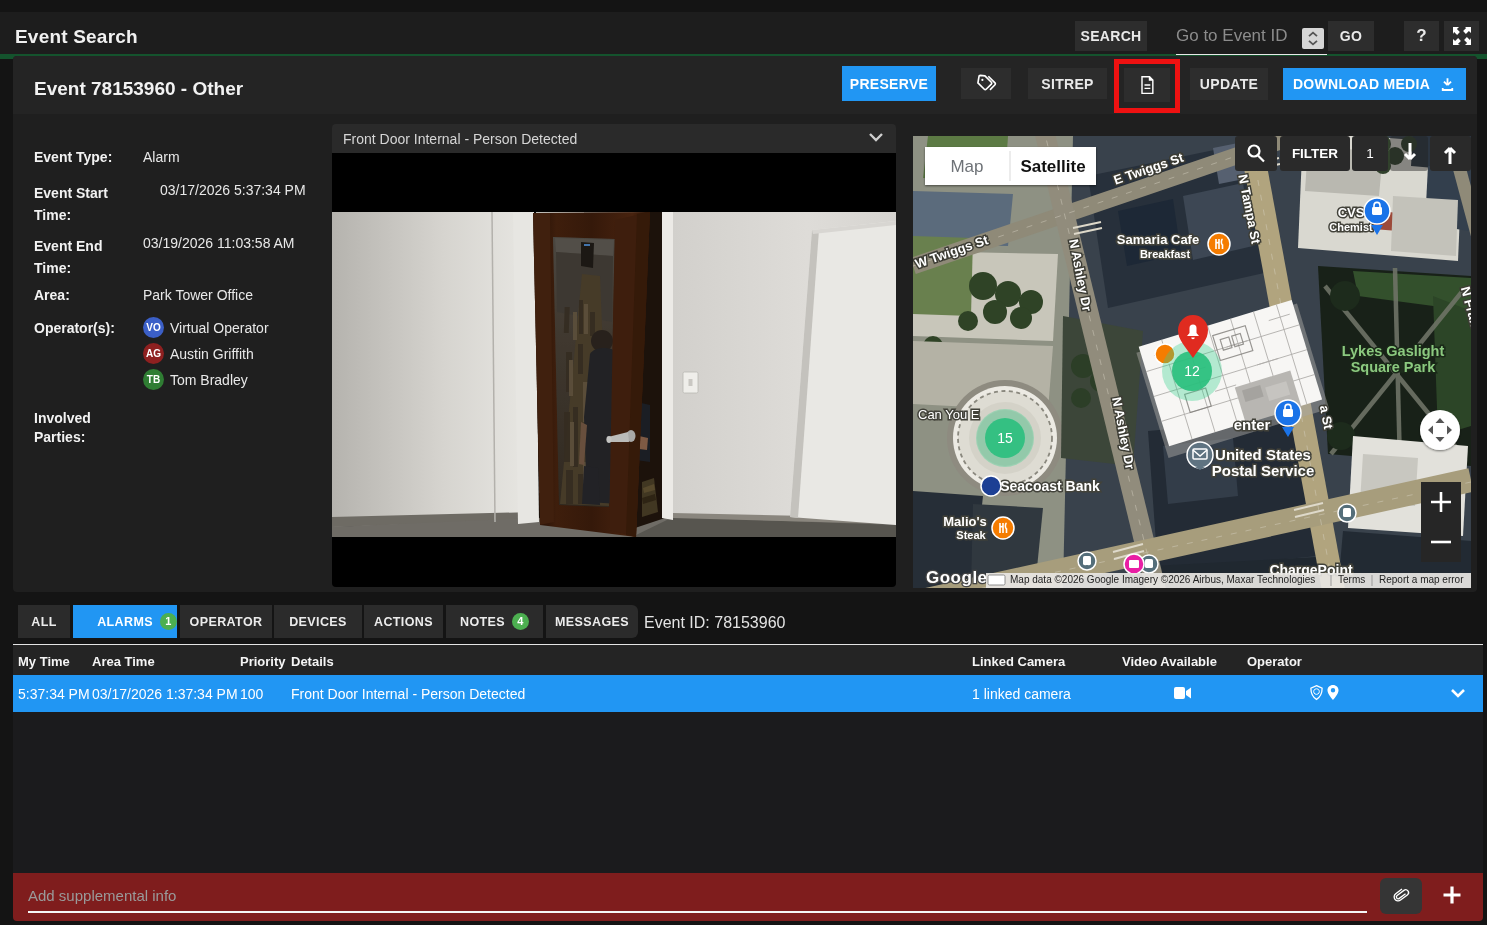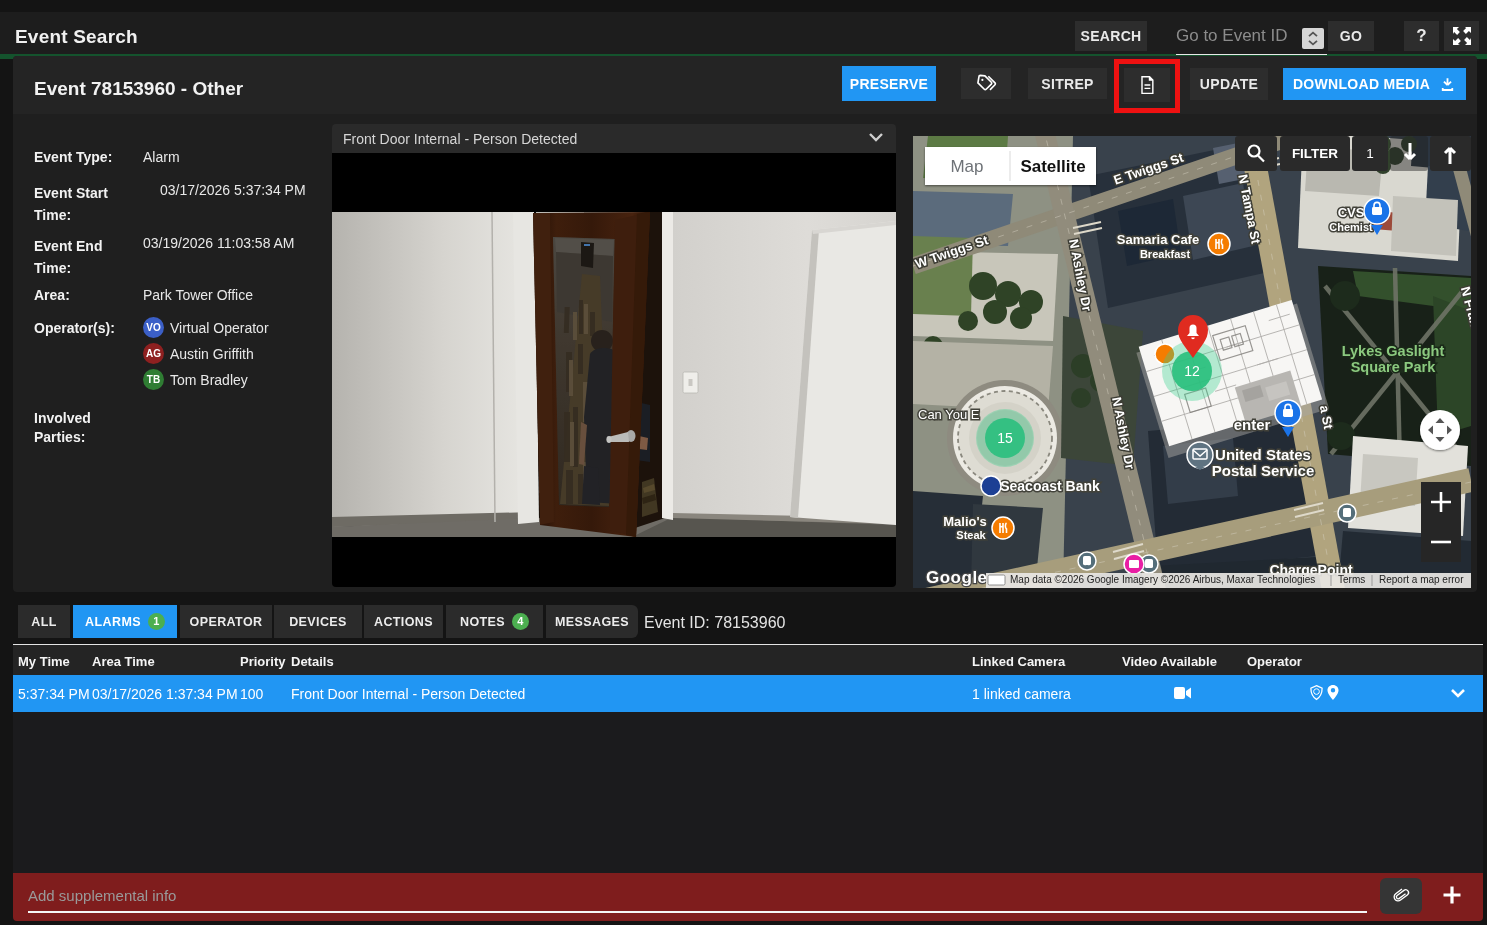--- a/index.html
+++ b/index.html
@@ -498,21 +498,21 @@
 <text x="97" y="447">Map data ©2026 Google Imagery ©2026 Airbus, Maxar Technologies</text>
 <text x="425" y="447">Terms</text>
 <text x="466" y="447">Report a map error</text>
 </g>
 <line x1="418" y1="439" x2="418" y2="450" stroke="#999" stroke-width="1"></line>
 <line x1="459" y1="439" x2="459" y2="450" stroke="#999" stroke-width="1"></line>
 </svg>
 </div>
 
 <div class="tab" style="left:18px; width:52px;">ALL</div>
-<div class="tab blue" style="left:73px; width:104px;">ALARMS<span class="badge">1</span></div>
+<div class="tab blue" style="left:73px; width:104px;justify-content:flex-end;">ALARMS<span class="badge">1</span></div>
 <div class="tab" style="left:180px; width:92px;">OPERATOR</div>
 <div class="tab" style="left:274px; width:88px;">DEVICES</div>
 <div class="tab" style="left:364px; width:79px;">ACTIONS</div>
 <div class="tab" style="left:446px; width:97px;">NOTES<span class="badge">4</span></div>
 <div class="tab" style="left:546px; width:92px; border-radius:0 6px 6px 0;">MESSAGES</div>
 <div class="abs" style="left:644px; top:614px; font-size:16px; color:#e3e3e3;">Event ID: 78153960</div>
 
 <div id="thead">
   <div style="left:5px;">My Time</div>
   <div style="left:79px;">Area Time</div>

